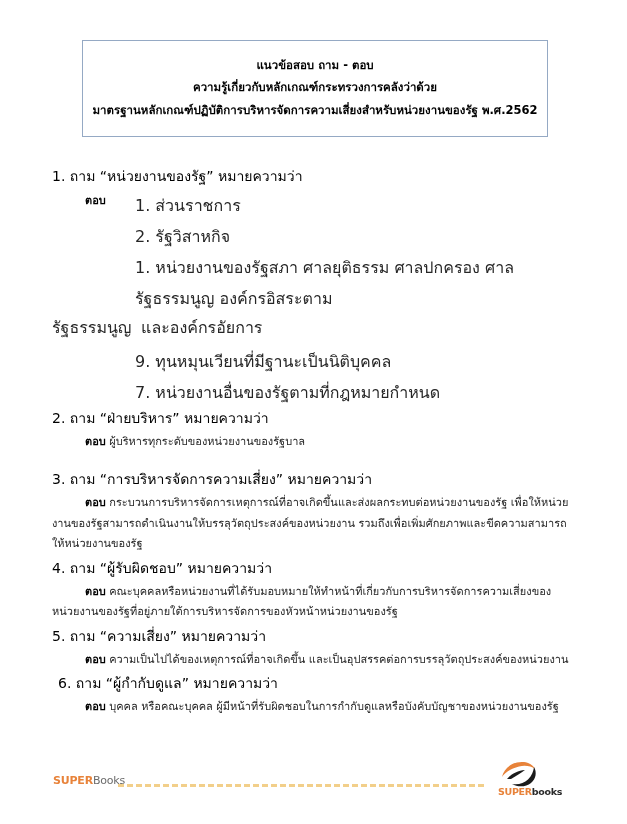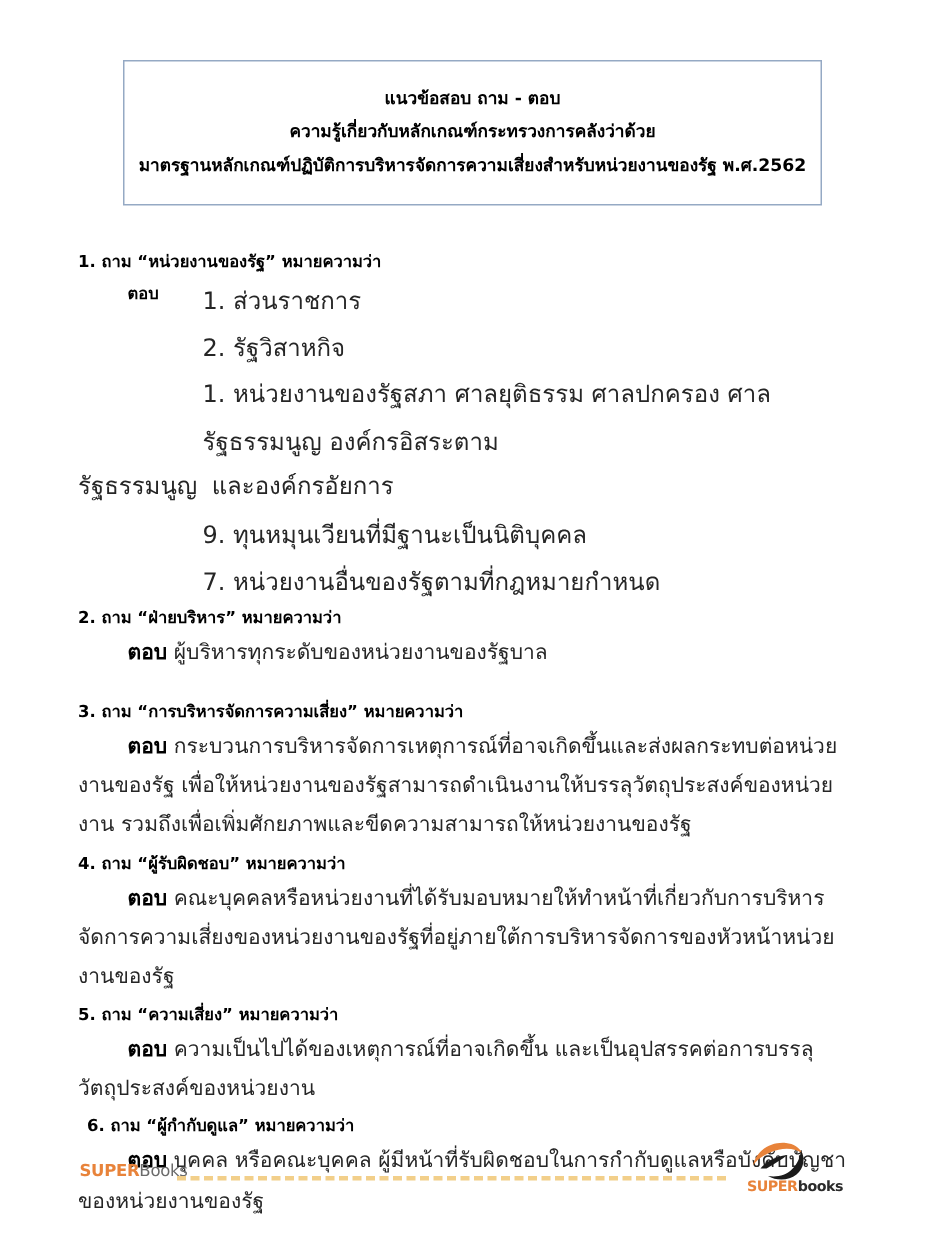--- a/index.html
+++ b/index.html
@@ -41,43 +41,43 @@
   }
   .title-line {
     font-weight: bold;
     font-size: 11.5px;
     line-height: 1.95;
     text-align: center;
     color: #000000;
     white-space: nowrap;
   }
   .title-line.l1 { font-size: 11.5px; }
-  .title-line.l2 { font-size: 11.5px; }
+  .title-line.l2 { font-size: 11.5px; font-family: Liberation Serif, serif; }
   .title-line.l3 { font-size: 11.5px; }
 
   
   .content {
     position: absolute;
     left: 52px;
     top: 166px;
     width: 520px;
   }
 
   .q-line {
-    font-weight: bold;
-    font-size: 11px;
+    font-weight: normal;
+    font-size: 14px;
     color: #000000;
     margin: 0 0 2px 0;
     line-height: 1.55;
   }
   .q-line.indent-sm { padding-left: 6px; }
 
   
   .ans-para {
-    font-size: 14px;
+    font-size: 11px;
     line-height: 1.88;
     color: #262626;
     margin: 0;
     text-indent: 33px;
   }
   .ans-para .lbl {
     font-weight: bold;
     color: #000000;
   }
 

